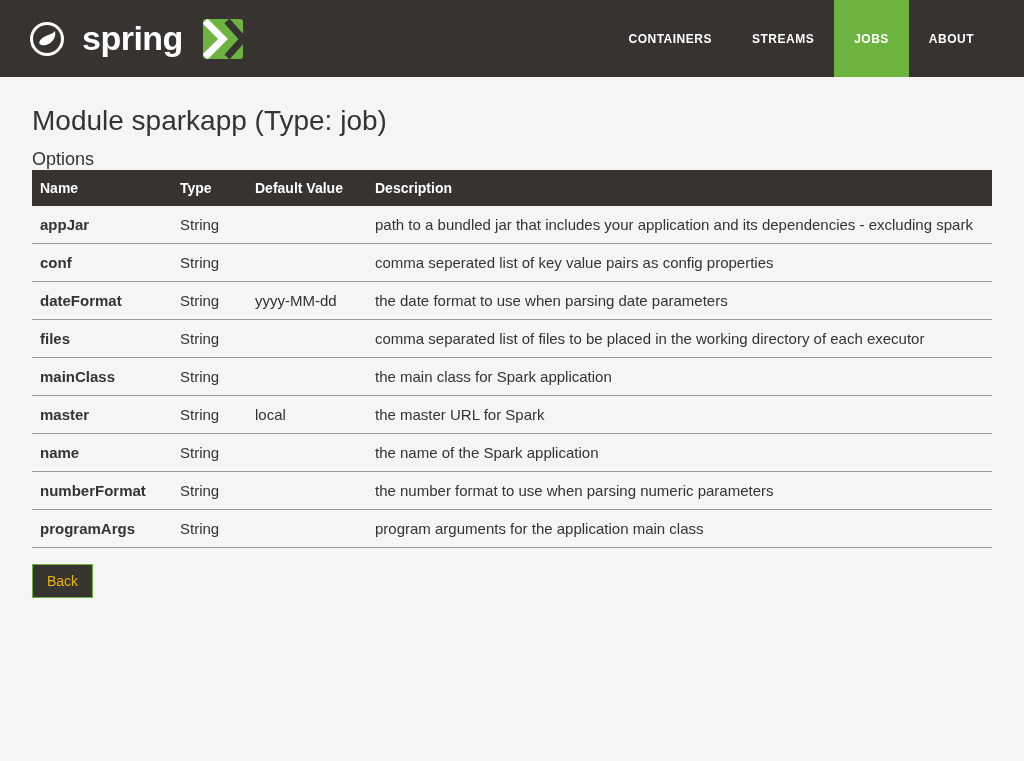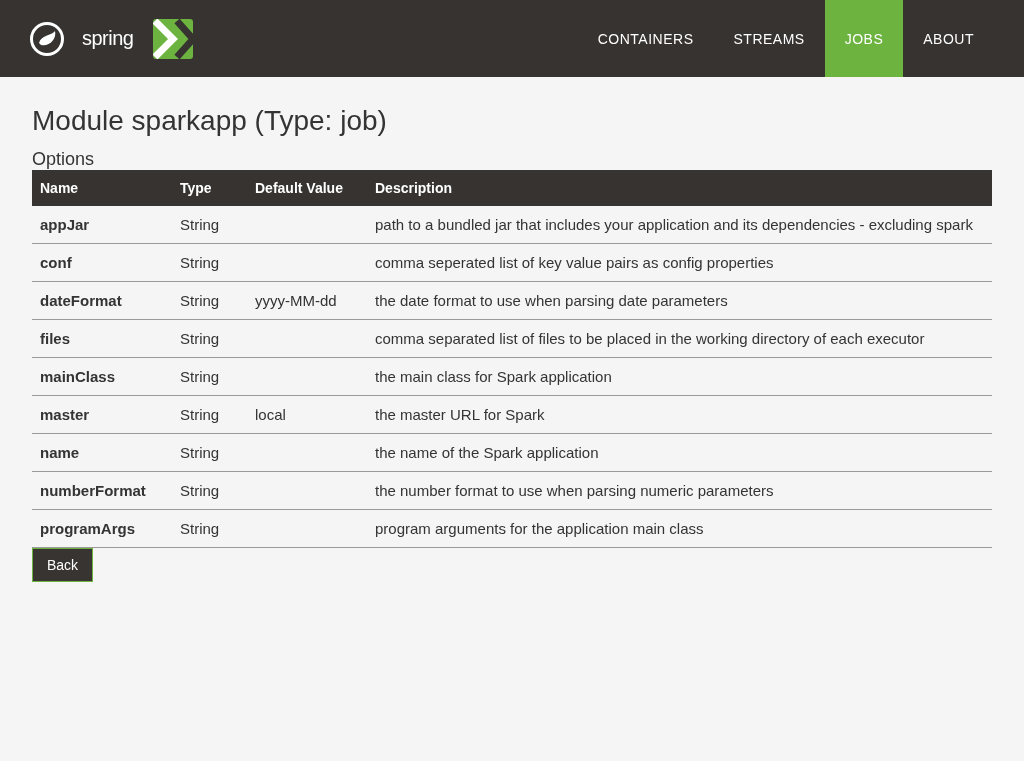--- a/index.html
+++ b/index.html
@@ -26,42 +26,42 @@
       align-items:center;
       gap:18px;
     }
     .brand-mark {
       width:34px; height:34px;
       border-radius:50%;
       border:3px solid #fff;
       display:flex;align-items:center;justify-content:center;
     }
     .brand-text {
-      font-size:20px;
-      font-weight:400;
+      font-size:34px;
+      font-weight:700;
       letter-spacing:-0.5px;
     }
     .brand-xd {
       margin-left:2px;
       width:40px;height:40px;
       background:#6db33f;
       display:flex;align-items:center;justify-content:center;
       position:relative;
       border-radius:3px;
     }
     .nav {
       margin-left:auto;
       display:flex;
       align-items:stretch;
       height:77px;
     }
     .nav-item {
       color:#fff;
-      font-size:14px;
-      font-weight:400;
+      font-size:12px;
+      font-weight:700;
       letter-spacing:0.5px;
       display:flex;
       align-items:center;
       padding:12px 20px;
       cursor:pointer;
       text-transform:uppercase;
     }
     .nav-item.active {
       background:#6db33f;
     }
@@ -104,22 +104,23 @@
       border-bottom:1px solid #9c9a99;
       vertical-align:top;
       font-size:15px;
       color:#343434;
     }
     tbody td.name-cell { font-weight:700; width:140px; }
     tbody td.type-cell { width:75px; }
     tbody td.default-cell { width:120px; }
 
     .back-btn {
+      margin-top:16px;
       background:#373432;
-      color:#ffffff;
+      color:#eab308;
       border:1px solid #6db33f;
       padding:8px 14px;
       font-size:14px;
       cursor:pointer;
     }
   </style>
 </head>
 <body>
 
 <div class="topbar">

